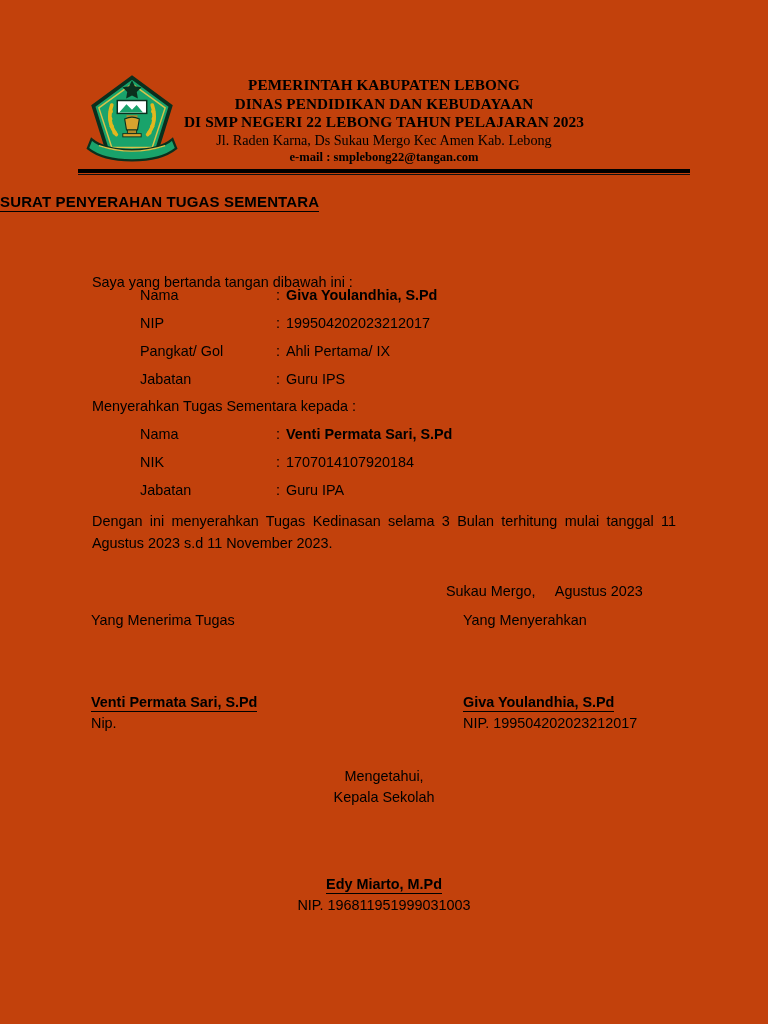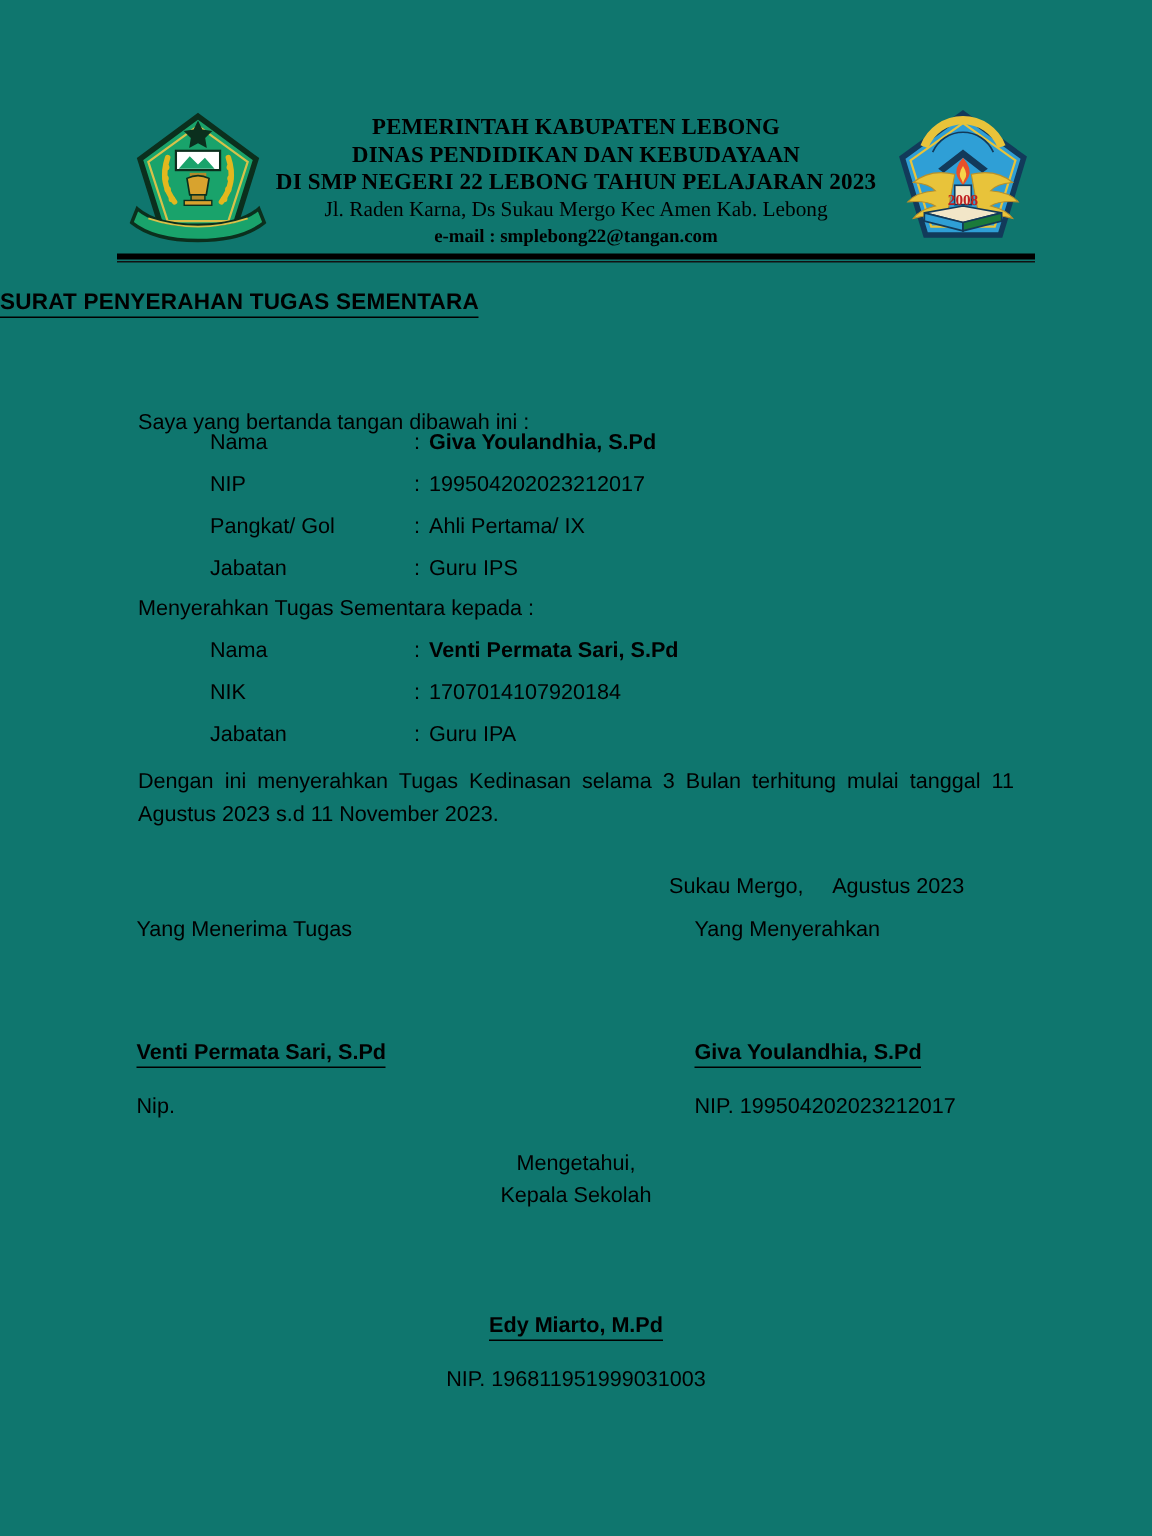--- a/index.html
+++ b/index.html
@@ -15,21 +15,21 @@
     font-family: "Liberation Sans", sans-serif;
     color: #000000;
     overflow: hidden;
   }
 
   .page {
     position: absolute;
     left: 0; top: 0;
     width: 768px;
     height: 1024px;
-    background: #0f766e;
+    background: #c2410c;
   }
 
   
   .letterhead {
     position: absolute;
     left: 78px;
     top: 72px;
     width: 612px;
     height: 92px;
   }
@@ -193,21 +193,21 @@
     font-weight: bold;
     white-space: nowrap;
   }
   .sig-name span {
     border-bottom: 1.5px solid #000;
     padding-bottom: 1px;
   }
   .sig-nip {
     font-size: 14.4px;
     white-space: nowrap;
-    margin-top: 20px;
+    margin-top: 5px;
   }
   .sig-block-left {
     position: absolute;
     left: 91px;
     top: 694px;
   }
   .sig-block-right {
     position: absolute;
     left: 463px;
     top: 694px;
@@ -268,40 +268,20 @@
     </div>
 
     <div class="head-text">
       <div class="head-line">PEMERINTAH KABUPATEN LEBONG</div>
       <div class="head-line">DINAS PENDIDIKAN DAN KEBUDAYAAN</div>
       <div class="head-line l3">DI SMP NEGERI 22 LEBONG TAHUN PELAJARAN 2023</div>
       <div class="head-addr">Jl. Raden Karna, Ds Sukau Mergo Kec Amen Kab. Lebong</div>
       <div class="head-mail">e-mail : smplebong22@tangan.com</div>
     </div>
 
-    <div class="logo logo-right">
-      <svg viewBox="0 0 100 100">
-        <path d="M50 4 L94 36 L77 92 L23 92 L6 36 Z" fill="#2f9fd6" stroke="#123a5a" stroke-width="4"></path>
-        <path d="M50 11 L88 38 L73 86 L27 86 L12 38 Z" fill="none" stroke="#e8c33a" stroke-width="1.6"></path>
-        <path d="M22 28 a30 30 0 0 1 56 0" fill="none" stroke="#e8c33a" stroke-width="6"></path>
-        <path d="M28 32 a24 24 0 0 1 44 0" fill="none" stroke="#123a5a" stroke-width="1.2"></path>
-        <path d="M32 44 l18 -14 18 14 -4 3 -14 -11 -14 11 Z" fill="#123a5a"></path>
-        <g fill="#e8c33a" stroke="#b8902a" stroke-width="0.8">
-          <path d="M44 48 q-18 -4 -30 6 q12 1 16 6 q-14 1 -20 8 q14 -1 20 3 q-12 3 -16 9 q14 -4 24 1 Z"></path>
-          <path d="M56 48 q18 -4 30 6 q-12 1 -16 6 q14 1 20 8 q-14 -1 -20 3 q12 3 16 9 q-14 -4 -24 1 Z"></path>
-        </g>
-        <path d="M50 36 q7 8 4 14 q-2 4 -4 6 q-2 -2 -4 -6 q-3 -6 4 -14 Z" fill="#e8502a"></path>
-        <path d="M50 42 q4 6 1 10 q-1 2 -1 3 q0 -1 -1 -3 q-3 -4 1 -10 Z" fill="#f6d34a"></path>
-        <rect x="44" y="56" width="12" height="14" fill="#f2e6c8" stroke="#123a5a" stroke-width="1.2"></rect>
-        <text x="50" y="70" font-family="Liberation Serif, serif" font-size="11" font-weight="bold" fill="#c02020" text-anchor="middle">2008</text>
-        <path d="M22 76 l28 -5 28 5 -28 7 Z" fill="#f2e6c8" stroke="#123a5a" stroke-width="1.2"></path>
-        <path d="M22 76 l28 7 v6 l-28 -7 Z" fill="#2f9fd6" stroke="#123a5a" stroke-width="1.2"></path>
-        <path d="M78 76 l-28 7 v6 l28 -7 Z" fill="#1a7a3a" stroke="#123a5a" stroke-width="1.2"></path>
-      </svg>
-    </div>
   </div>
 
   <div class="rule-thick"></div>
   <div class="rule-thin"></div>
 
   <div class="doc-title">
     <span>SURAT PENYERAHAN TUGAS SEMENTARA</span>
   </div>
 
   <div class="intro-1">Saya yang bertanda tangan dibawah ini :</div>

